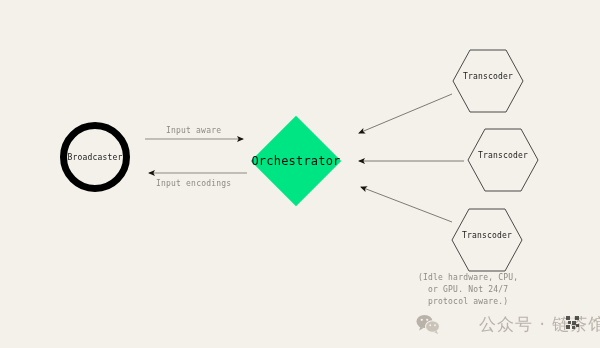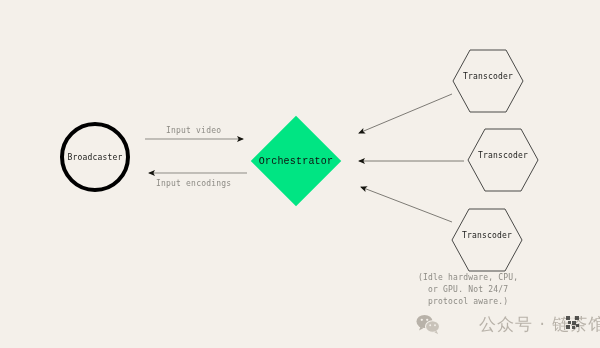--- a/index.html
+++ b/index.html
@@ -27,21 +27,21 @@
     height: 348px;
   }
 
   
   .node-circle {
     position: absolute;
     left: 60px;
     top: 122px;
     width: 70px;
     height: 70px;
-    border: 4px solid #000000;
+    border: 7px solid #000000;
     border-radius: 50%;
     box-sizing: border-box;
     display: flex;
     align-items: center;
     justify-content: center;
   }
   .node-circle .label {
     font-size: 8px;
     color: #1c1c1a;
     letter-spacing: 0.2px;
@@ -67,25 +67,24 @@
   }
   .node-diamond .label {
     position: absolute;
     left: 0;
     top: 0;
     width: 90px;
     height: 90px;
     display: flex;
     align-items: center;
     justify-content: center;
-    font-size: 10px;
+    font-size: 12px;
     color: #10100f;
     letter-spacing: 0.2px;
     white-space: nowrap;
-    font-family: Liberation Mono, monospace;
   }
 
   
   .node-hex {
     position: absolute;
     width: 72px;
     height: 64px;
   }
   .node-hex svg {
     position: absolute;
@@ -225,21 +224,21 @@
     <span class="label">Transcoder</span>
   </div>
 
   <div class="node-hex" id="hex-3">
     <svg width="72" height="64" viewBox="0 0 72 64">
       <polygon points="18,1 54,1 71,32 54,63 18,63 1,32" fill="none" stroke="#4a4a48" stroke-width="1"></polygon>
     </svg>
     <span class="label">Transcoder</span>
   </div>
 
-  <div class="edge-label" id="label-input-video">Input video</div>
+  <div class="edge-label" id="label-input-video">Input aware</div>
   <div class="edge-label" id="label-output-enc">Input encodings</div>
 
   <div class="caption" id="caption-transcoder">(Idle hardware, CPU,
   or GPU. Not 24/7
   protocol aware.)</div>
 
   <div id="watermark">
     <div class="wm-icon">
       <svg width="24" height="21" viewBox="0 0 24 21">
         <ellipse cx="8.5" cy="7.5" rx="8" ry="6.6" fill="#b8b2a9"></ellipse>

